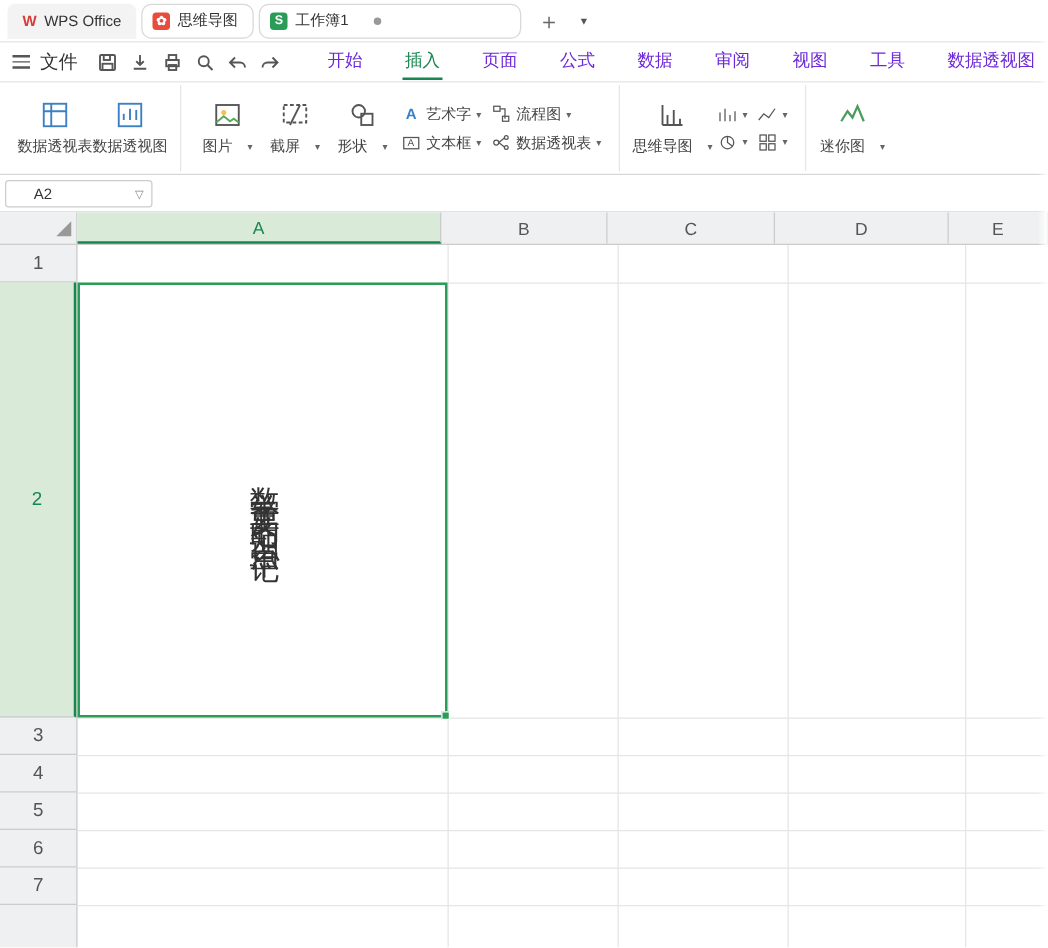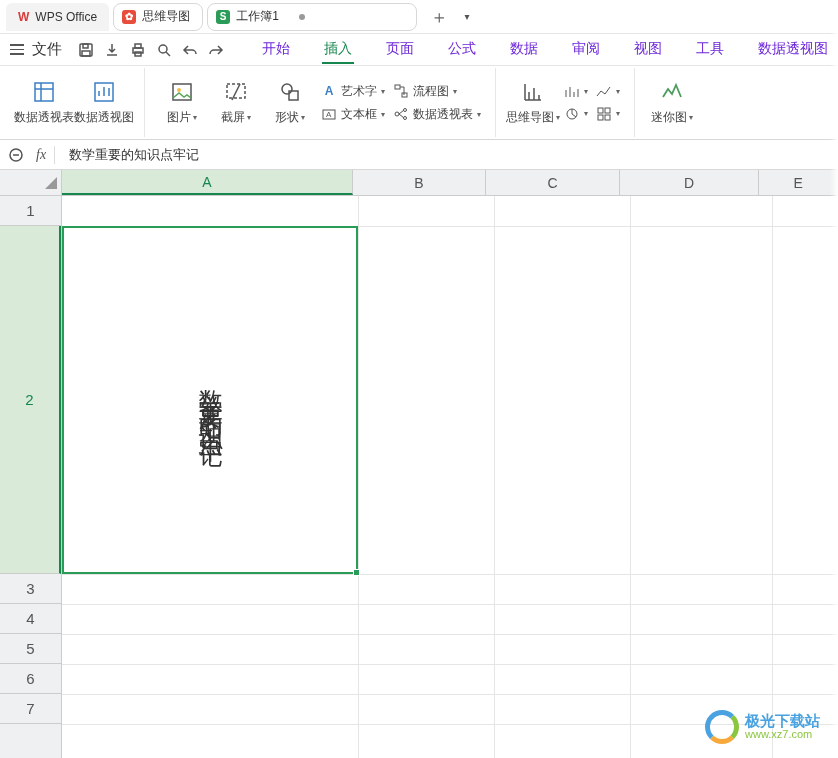--- a/index.html
+++ b/index.html
@@ -24,21 +24,21 @@
   .qicon svg{width:16px;height:16px;stroke:#555;fill:none;stroke-width:1.5;}
   .menutabs{display:flex;margin-left:30px;gap:30px;}
   .menuitem{font-size:14px;padding:4px 2px;color:#6d28d9;cursor:default;}
   .menuitem.active{color:#17864f;border-bottom:2px solid #17864f;font-weight:500;}
 
   
   .ribbon{height:74px;display:flex;align-items:stretch;border-bottom:1px solid #d8d8d8;padding:2px 0 2px 4px;}
   .rgroup{display:flex;align-items:center;padding:0 10px;border-right:1px solid #e6e6e6;}
   .rbtn{display:flex;flex-direction:column;align-items:center;justify-content:center;min-width:54px;height:66px;gap:4px;font-size:12px;color:#444;}
   .rbtn .ic{width:26px;height:26px;display:flex;align-items:center;justify-content:center;}
-  .rbtn .lbl{display:flex;align-items:center;gap:2px;}
+  .rbtn .lbl{display:flex;align-items:center;gap:12px;}
   .caret{font-size:8px;color:#666;}
   .rstack{display:flex;flex-direction:column;justify-content:center;gap:6px;padding:0 4px;}
   .rstack .srow{display:flex;align-items:center;gap:4px;font-size:12px;color:#444;}
   .srow .sic{width:16px;height:16px;display:flex;align-items:center;justify-content:center;}
 
   
   .fbar{height:30px;display:flex;align-items:center;border-bottom:1px solid #d8d8d8;padding:0 4px;gap:6px;}
   .namebox{width:118px;height:22px;border:1px solid #ccc;border-radius:3px;display:flex;align-items:center;justify-content:space-between;padding:0 6px 0 22px;font-size:12px;background:#fff;}
   .namebox .dd{font-size:9px;color:#888;}
   .fx-area{flex:1;display:flex;align-items:center;gap:8px;}
@@ -321,30 +321,23 @@
         </span>
       <span class="lbl">
           <span>迷你图</span>
           <span class="caret">▾</span>
         </span>
     </div>
   </div>
 </div>
 
 <div class="fbar">
-  <div class="fx-area">
-    <span class="qicon">
-        <svg viewBox="0 0 16 16">
-          <circle cx="8" cy="8" r="6"></circle>
-          <path d="M5 8h6"></path>
-        </svg>
-      </span>
-    <span class="fx-ic">fx</span>
-    <span class="fx-sep"></span>
-    <input class="fx-input" value="数学重要的知识点牢记" style="">
+  <div class="namebox">
+    <span>A2</span>
+    <span class="dd">▽</span>
   </div>
 </div>
 
 <div class="grid">
   <div class="corner">
       <svg viewBox="0 0 12 12">
         <path d="M12 12H0L12 0z"></path>
       </svg>
     </div>
 
@@ -380,22 +373,15 @@
     <div class="gl" style="top:468px;left:0;height:1px;width:100%"></div>
     <div class="gl" style="top:498px;left:0;height:1px;width:100%"></div>
     <div class="gl" style="top:528px;left:0;height:1px;width:100%"></div>
 
     <div class="sel-cell" style="left:0;top:30px;width:296px;height:348px">
       <span class="vt">数学重要的知识点牢记</span>
       <div class="handle"></div>
     </div>
   </div>
 
-  <div class="wm">
-    <div class="swirl"></div>
-    <div class="txt">
-      <span class="l1">极光下载站</span>
-      <span class="l2">www.xz7.com</span>
-    </div>
-  </div>
 </div>
 
 <div class="rfade"></div>
 
 </body></html>

